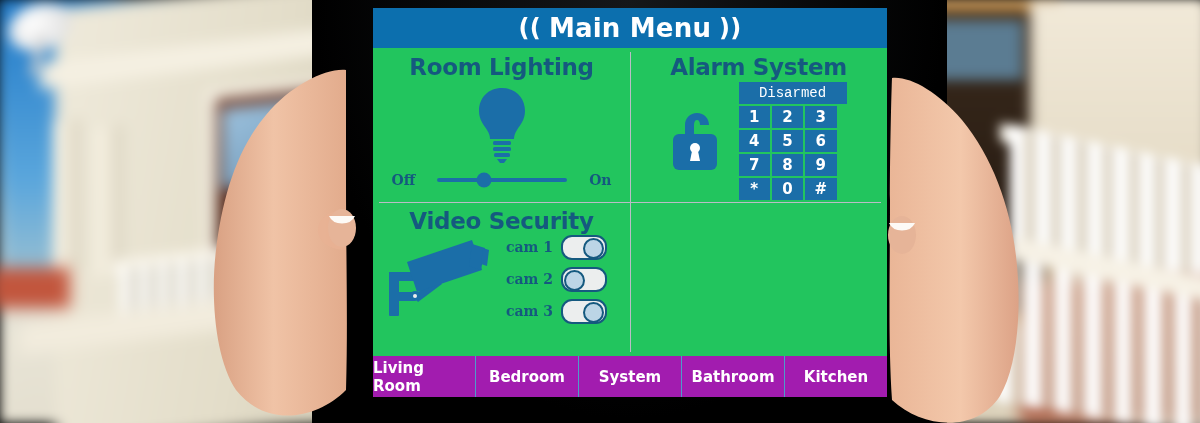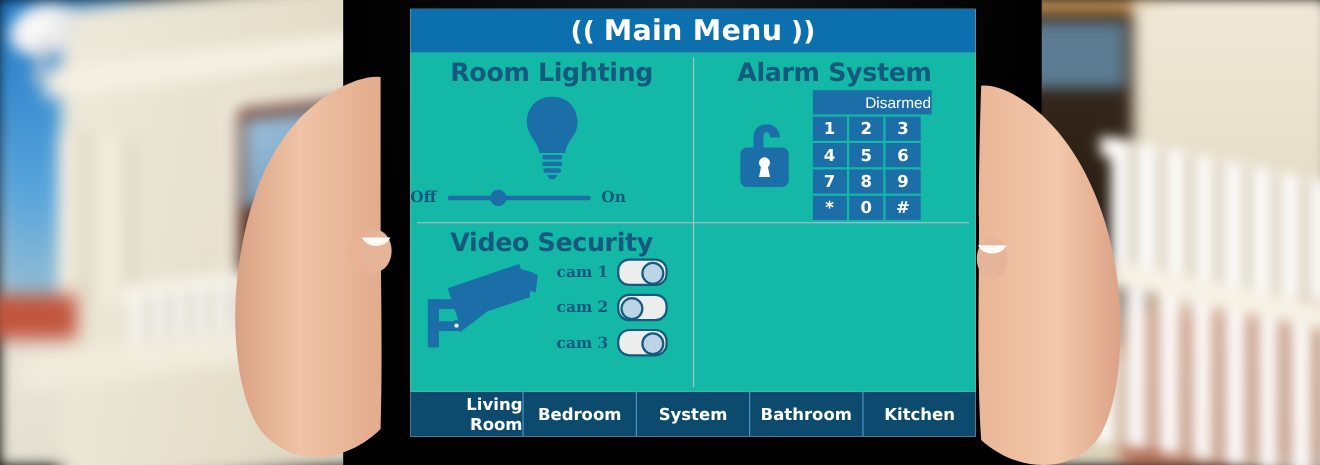--- a/index.html
+++ b/index.html
@@ -68,62 +68,62 @@
 
   .screen{position:absolute;left:373px;top:8px;width:514px;height:389px;background:#eceeee;overflow:hidden;}
 
   
   .titlebar{height:40px;background:#0c6fae;display:flex;align-items:center;justify-content:center;}
   .titlebar .ttl{color:#ffffff;font-size:26px;font-weight:700;letter-spacing:.2px;
     display:flex;align-items:center;gap:8px;font-family:"DejaVu Sans",sans-serif;}
   .wave{display:inline-block;color:#fff;font-size:24px;line-height:1;}
 
   
-  .grid{position:relative;height:308px;display:grid;grid-template-columns:1fr 1fr;grid-template-rows:1fr 1fr;background:#14b8a6;}
+  .grid{position:relative;height:308px;display:grid;grid-template-columns:1fr 1fr;grid-template-rows:1fr 1fr;background:#22c55e;}
   .cell{position:relative;}
   .vline{position:absolute;left:50%;top:4px;bottom:4px;width:1px;background:#b9bdc6;}
   .hline{position:absolute;left:6px;right:6px;top:50%;height:1px;background:#b9bdc6;}
 
   .ptitle{text-align:center;color:#15597f;font-size:23px;font-weight:700;margin-top:6px;
     font-family:"DejaVu Sans",sans-serif;letter-spacing:-.3px;}
 
   
   .light-body{position:relative;height:112px;}
   .bulb{position:absolute;left:50%;top:6px;transform:translateX(-50%);}
-  .slider-row{position:absolute;left:0;right:0;bottom:4px;display:flex;align-items:center;gap:10px;}
+  .slider-row{position:absolute;left:0;right:0;bottom:4px;display:flex;align-items:center;justify-content:center;gap:22px;}
   .slider-lbl{color:#15597f;font-size:14px;font-weight:700;font-family:"DejaVu Serif",serif;}
   .track{position:relative;width:130px;height:4px;background:#1b6ea8;border-radius:2px;}
   .knob{position:absolute;top:50%;width:15px;height:15px;border-radius:50%;background:#1b6ea8;transform:translate(-50%,-50%);}
 
   
   .alarm-body{display:flex;align-items:center;justify-content:center;gap:14px;margin-top:2px;}
   .keypad{display:flex;flex-direction:column;gap:2px;}
-  .kp-status{background:#1b6ea8;color:#fff;text-align:right;font-size:14px;padding:3px 0;width:108px;
-    font-family:Liberation Sans, sans-serif;}
+  .kp-status{background:#1b6ea8;color:#fff;text-align:center;font-size:14px;padding:3px 0;width:108px;
+    font-family:Liberation Mono, monospace;}
   .kp-rows{display:grid;grid-template-columns:repeat(3,1fr);gap:2px;width:98px;}
   .key{background:#1b6ea8;color:#fff;text-align:center;font-size:15px;font-weight:700;padding:2px 0;
     font-family:"DejaVu Sans",sans-serif;}
 
   
   .video-body{display:flex;align-items:center;justify-content:flex-start;gap:12px;margin-top:0px;}
   .cams{display:flex;flex-direction:column;gap:7px;}
   .cam-row{display:flex;align-items:center;gap:8px;}
   .cam-lbl{color:#15597f;font-size:14px;font-weight:700;font-family:"DejaVu Serif",serif;width:48px;text-align:right;}
   .toggle{width:42px;height:21px;border:2px solid #15597f;border-radius:11px;position:relative;background:#eceeee;}
   .toggle .tk{position:absolute;top:1px;width:17px;height:17px;border-radius:50%;background:#bcd5e6;border:2px solid #15597f;}
   .toggle.on .tk{right:1px;}
   .toggle.off .tk{left:1px;}
 
   
   .temp-body{position:relative;height:112px;}
   .thermo{position:absolute;left:50%;top:4px;transform:translateX(-50%);}
   .sign{color:#15597f;font-size:24px;font-weight:700;line-height:1;font-family:"DejaVu Sans",sans-serif;}
 
   
-  .navbar{height:41px;background:#0c4a6e;display:flex;align-items:stretch;text-align:right;}
+  .navbar{height:41px;background:#a21caf;display:flex;align-items:stretch;}
   .navitem{flex:1;display:flex;align-items:center;justify-content:center;color:#fff;font-size:15px;font-weight:700;
     border-right:1px solid #4e9cc9;font-family:"DejaVu Sans",sans-serif;}
   .navitem:last-child{border-right:none;}
 
   
   .hand{position:absolute;}
   .hand-left{left:196px;top:60px;width:170px;height:370px;}
   .hand-right{left:880px;top:70px;width:150px;height:360px;}
 </style>
 </head>

